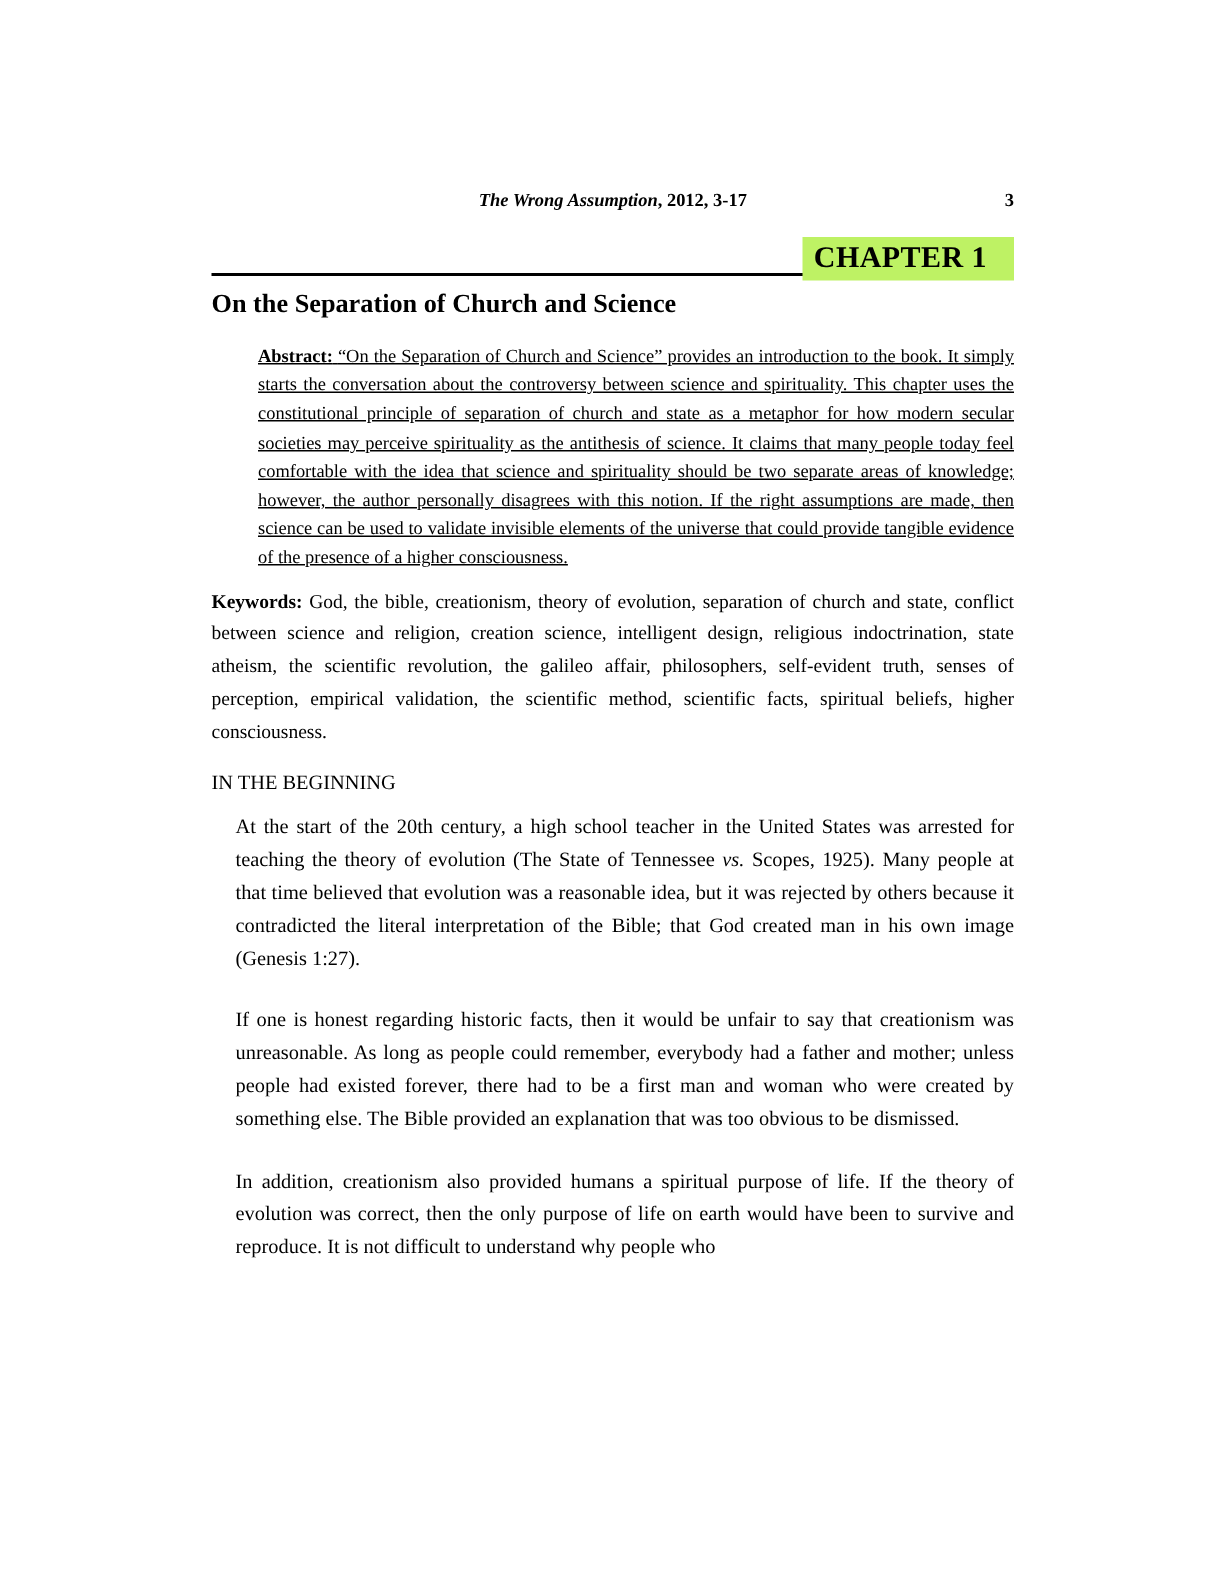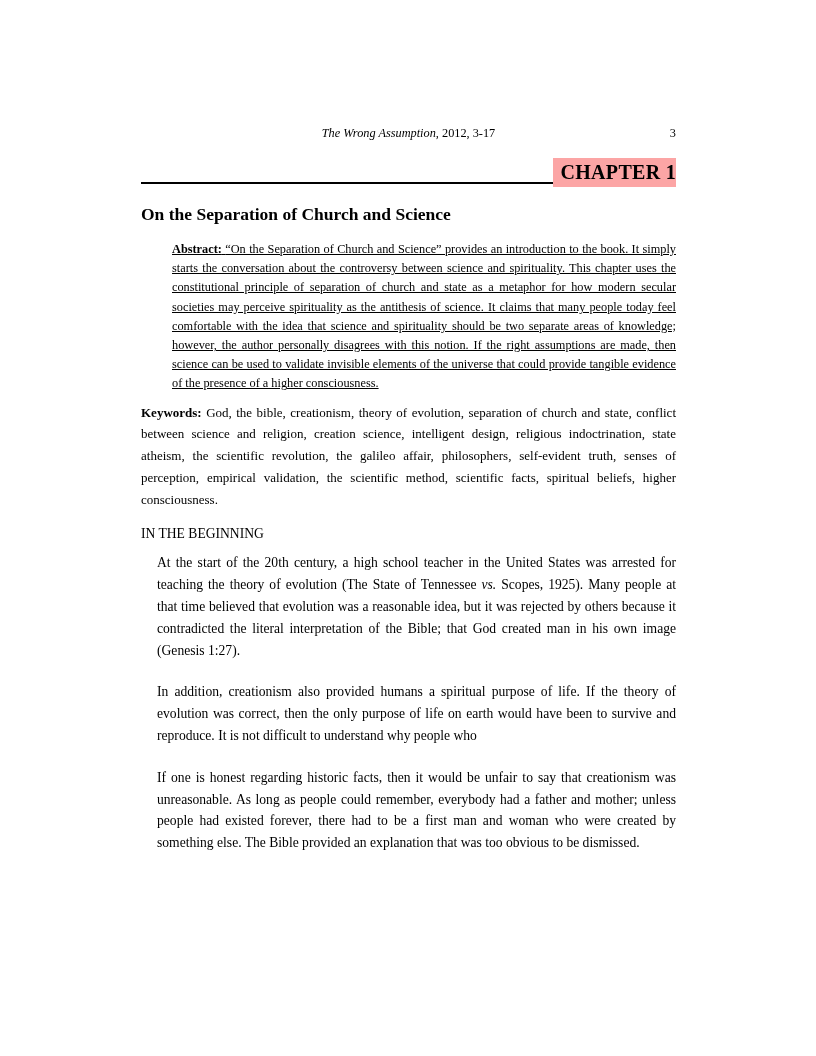--- a/index.html
+++ b/index.html
@@ -16,21 +16,21 @@
     position: absolute;
     left: 141px;
     top: 126px;
     width: 535px;
   }
   .running-header {
     position: relative;
     height: 15px;
     font-size: 12.3px;
     line-height: 15px;
-    font-weight: normal;
+    font-weight: bold;
     text-align: center;
   }
   .rh-page {
     position: absolute;
     right: 0;
     top: 0;
   }
   .chapter-row {
     position: relative;
     height: 34px;
@@ -40,29 +40,29 @@
     position: absolute;
     left: 0;
     right: 0;
     bottom: 3px;
     border-bottom: 2px solid #000000;
   }
   .chapter-box {
     position: absolute;
     right: 0;
     bottom: 0;
-    background: #fca5a5;
+    background: #bef264;
     font-weight: bold;
     font-size: 20px;
     line-height: 26px;
-    padding: 1px 0 2px 8px;
+    padding: 1px 18px 2px 8px;
     letter-spacing: 0.3px;
   }
   .title {
-    margin: 16px 0 0 0;
+    margin: 4px 0 0 0;
     font-size: 17.5px;
     line-height: 23px;
     font-weight: bold;
   }
   .abstract {
     margin: 14px 0 0 31px;
     font-size: 12.3px;
     line-height: 19.2px;
     text-align: justify;
     text-decoration: underline;
@@ -115,19 +115,19 @@
     <h1 class="title">On the Separation of Church and Science</h1>
 
     <p class="abstract"><b>Abstract:</b> <span>“On the Separation of Church and Science” provides an introduction to the book. It simply starts the conversation about the controversy between science and spirituality. This chapter uses the constitutional principle of separation of church and state as a metaphor for how modern secular societies may perceive spirituality as the antithesis of science. It claims that many people today feel comfortable with the idea that science and spirituality should be two separate areas of knowledge; however, the author personally disagrees with this notion. If the right assumptions are made, then science can be used to validate invisible elements of the universe that could provide tangible evidence of the presence of a higher consciousness.</span></p>
 
     <p class="keywords"><b>Keywords:</b> <span>God, the bible, creationism, theory of evolution, separation of church and state, conflict between science and religion, creation science, intelligent design, religious indoctrination, state atheism, the scientific revolution, the galileo affair, philosophers, self-evident truth, senses of perception, empirical validation, the scientific method, scientific facts, spiritual beliefs, higher consciousness.</span></p>
 
     <h2 class="section-heading">IN THE BEGINNING</h2>
 
     <p class="body-para first"><span>At the start of the 20th century, a high school teacher in the United States was arrested for teaching the theory of evolution (The State of Tennessee </span><i>vs.</i><span> Scopes, 1925). Many people at that time believed that evolution was a reasonable idea, but it was rejected by others because it contradicted the literal interpretation of the Bible; that God created man in his own image (Genesis 1:27).</span></p>
 
+    <p class="body-para">If one is honest regarding historic facts, then it would be unfair to say that creationism was unreasonable. As long as people could remember, everybody had a father and mother; unless people had existed forever, there had to be a first man and woman who were created by something else. The Bible provided an explanation that was too obvious to be dismissed.</p>
+
     <p class="body-para">In addition, creationism also provided humans a spiritual purpose of life. If the theory of evolution was correct, then the only purpose of life on earth would have been to survive and reproduce. It is not difficult to understand why people who</p>
-
-    <p class="body-para">If one is honest regarding historic facts, then it would be unfair to say that creationism was unreasonable. As long as people could remember, everybody had a father and mother; unless people had existed forever, there had to be a first man and woman who were created by something else. The Bible provided an explanation that was too obvious to be dismissed.</p>
 
 
   </div>
 </div>
 
 </body></html>

